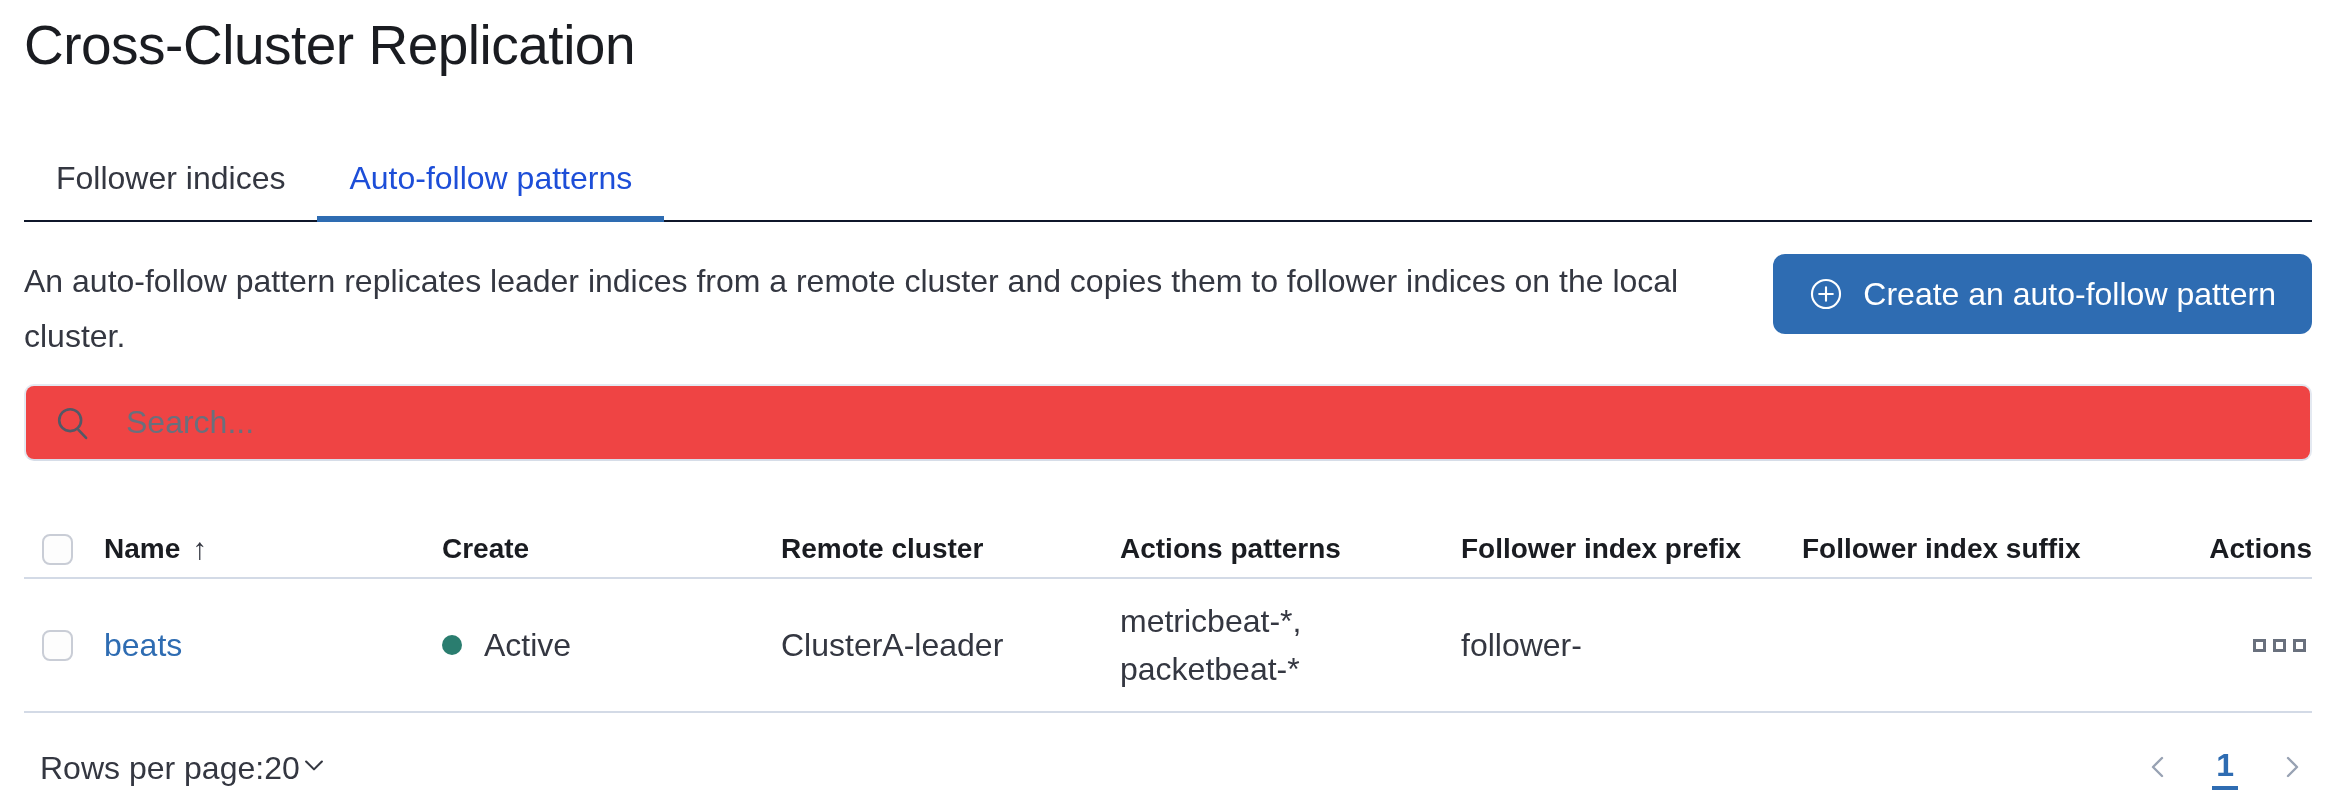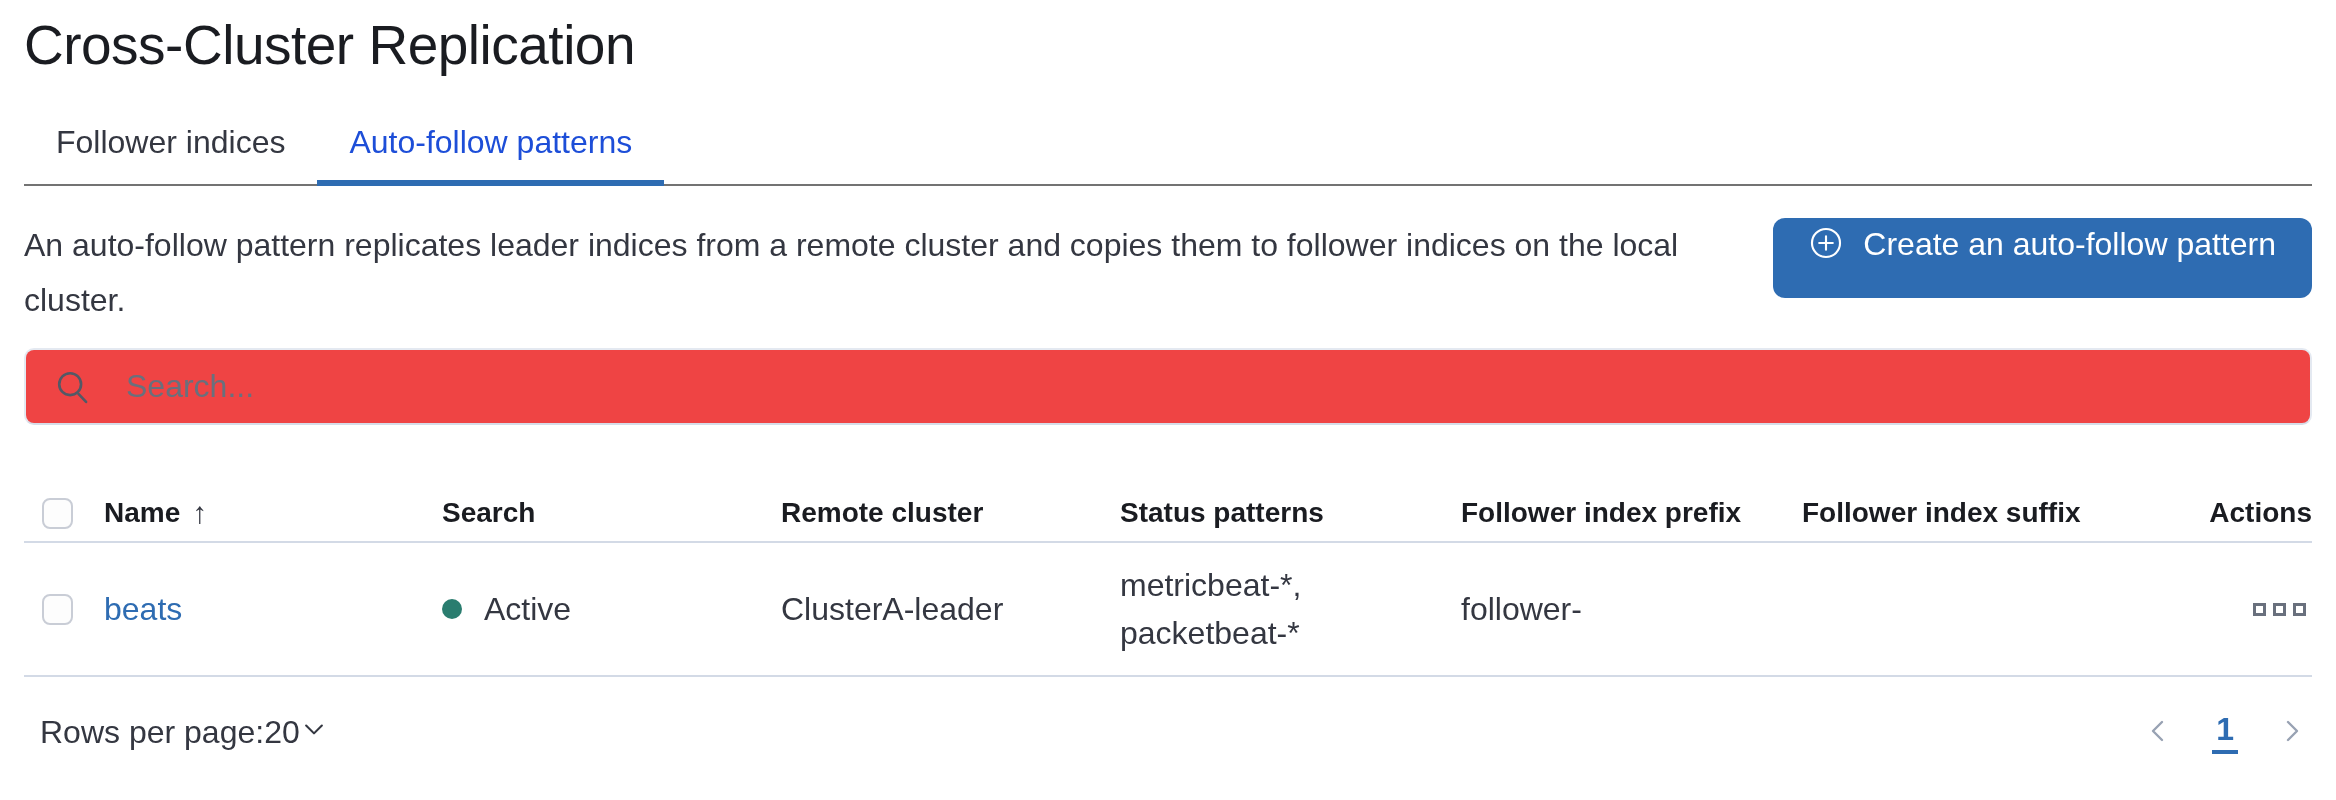--- a/index.html
+++ b/index.html
@@ -5,32 +5,32 @@
   * { margin:0; padding:0; box-sizing:border-box; }
   html,body { width:2336px; height:800px; background:#ffffff; overflow:hidden;
               font-family:"Liberation Sans", sans-serif; color:#343741; }
   .page { padding:0 24px; }
 
   
   .page-title { margin-top:12px; font-size:55px; line-height:66px; font-weight:400;
                 color:#1a1c21; letter-spacing:-0.5px; }
 
   
-  .tabs { display:flex; margin-top:44px; border-bottom:2px solid #737373; }
+  .tabs { display:flex; margin-top:80px; border-bottom:2px solid #0f172a; }
   .tab { padding:0 32px 22px; font-size:32px; line-height:40px; color:#343741;
          cursor:pointer; position:relative; }
   .tab.active { color:#1d4ed8; }
   .tab.active::after { content:""; position:absolute; left:0; right:0; bottom:-2px;
                        height:6px; background:#2e6cb2; }
 
   
   .intro-row { display:flex; justify-content:space-between; align-items:flex-start;
                margin-top:32px; }
   .description { width:1720px; font-size:32px; line-height:55px; color:#343741; }
-  .create-btn { display:flex; align-items:flex-start; gap:20px; height:80px; padding:8px 36px;
+  .create-btn { display:flex; align-items:center; gap:20px; height:80px; padding:0 36px;
                 background:#2e6cb2; color:#ffffff; font-size:32px; border:none;
                 border-radius:12px; cursor:pointer; font-family:inherit; white-space:nowrap; }
   .create-btn svg { display:block; }
 
   
   .search-wrap { position:relative; margin-top:20px; }
   .search-input { width:100%; height:77px; background:#ef4444; border:2px solid #e4e9f1;
                   border-bottom-color:#d6dde8; border-radius:10px; font-size:32px;
                   font-family:inherit; color:#343741; padding:0 24px 0 100px; outline:none; }
   .search-input::placeholder { color:#69707d; }
@@ -105,23 +105,23 @@
   <div class="table">
 
     <div class="thead">
       <div class="th">
         <span class="checkbox" style="margin-left:18px"></span>
       </div>
       <div class="th">
         <span>Name</span>
         <span class="sort-arrow">↑</span>
       </div>
-      <div class="th">Search</div>
+      <div class="th">Create</div>
       <div class="th">Remote cluster</div>
-      <div class="th">Status patterns</div>
+      <div class="th">Actions patterns</div>
       <div class="th">Follower index prefix</div>
       <div class="th">Follower index suffix</div>
       <div class="th right">Actions</div>
     </div>
 
     <div class="trow">
       <div class="td">
         <span class="checkbox"></span>
       </div>
       <div class="td">

